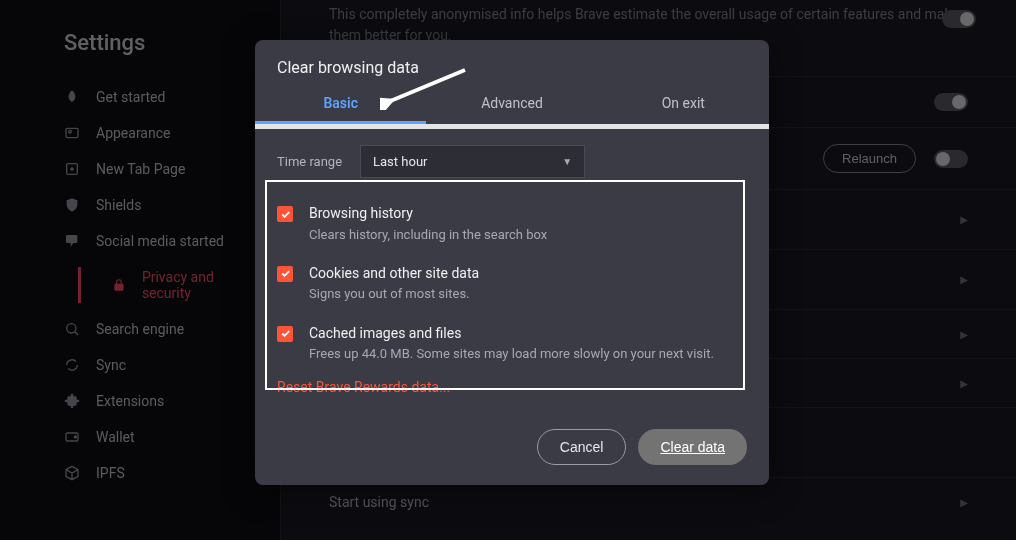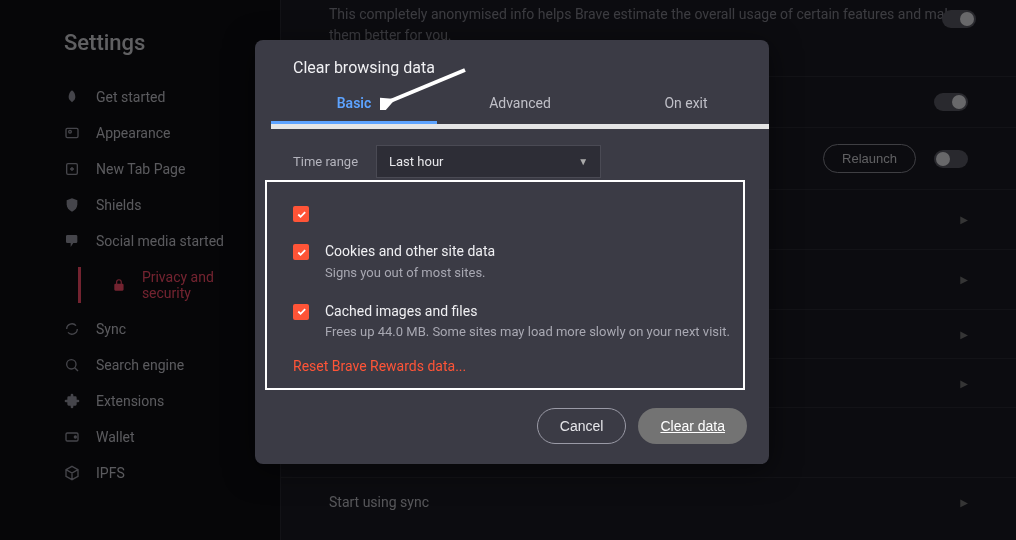--- a/index.html
+++ b/index.html
@@ -119,21 +119,20 @@
   .modal {
     position: absolute;
     left: 255px;
     top: 40px;
     width: 514px;
     background: #3b3b45;
     border-radius: 8px;
     z-index: 10;
     color: #e8e8ec;
     box-shadow: 0 6px 30px rgba(0,0,0,0.5);
-    padding-left: 16px;
   }
   .modal-title {
     padding: 18px 22px 10px 22px;
     font-size: 16px;
     color: #f0f0f3;
     font-weight: 400;
   }
   .tabs {
     display: flex;
     border-bottom: 5px solid #e5e5e5;
@@ -302,33 +301,33 @@
     <span class="side-icon">
         <svg viewBox="0 0 24 24" fill="currentColor">
           <path d="M7 10V7a5 5 0 0110 0v3h1a2 2 0 012 2v8a2 2 0 01-2 2H6a2 2 0 01-2-2v-8a2 2 0 012-2h1zm2 0h6V7a3 3 0 00-6 0v3z"></path>
         </svg>
       </span>
     <span>Privacy and security</span>
   </div>
   <div class="side-item">
     <span class="side-icon">
         <svg viewBox="0 0 24 24" fill="none" stroke="currentColor" stroke-width="2">
-          <path d="M4 12a8 8 0 0114-5M20 12a8 8 0 01-14 5"></path>
-        </svg>
-      </span>
-    <span>Sync</span>
-  </div>
-  <div class="side-item">
-    <span class="side-icon">
-        <svg viewBox="0 0 24 24" fill="none" stroke="currentColor" stroke-width="2">
           <circle cx="11" cy="11" r="7"></circle>
           <path d="M21 21l-5-5"></path>
         </svg>
       </span>
     <span>Search engine</span>
+  </div>
+  <div class="side-item">
+    <span class="side-icon">
+        <svg viewBox="0 0 24 24" fill="none" stroke="currentColor" stroke-width="2">
+          <path d="M4 12a8 8 0 0114-5M20 12a8 8 0 01-14 5"></path>
+        </svg>
+      </span>
+    <span>Sync</span>
   </div>
   <div class="side-item">
     <span class="side-icon">
         <svg viewBox="0 0 24 24" fill="currentColor">
           <path d="M10 3a2 2 0 014 0v2h3a2 2 0 012 2v3h2a2 2 0 010 4h-2v3a2 2 0 01-2 2h-3v2a2 2 0 01-4 0v-2H7a2 2 0 01-2-2v-3H3a2 2 0 010-4h2V7a2 2 0 012-2h3V3z"></path>
         </svg>
       </span>
     <span>Extensions</span>
   </div>
   <div class="side-item">
@@ -408,20 +407,24 @@
       <span class="caret">▼</span>
     </div>
   </div>
   <div class="opts">
     <div class="opt">
       <div class="chk">
           <svg viewBox="0 0 24 24" fill="none" stroke="#fff" stroke-width="4">
             <path d="M5 12l5 5L20 7"></path>
           </svg>
         </div>
+      <div>
+        <div class="opt-t">Browsing history</div>
+        <div class="opt-d">Clears history, including in the search box</div>
+      </div>
     </div>
     <div class="opt">
       <div class="chk">
           <svg viewBox="0 0 24 24" fill="none" stroke="#fff" stroke-width="4">
             <path d="M5 12l5 5L20 7"></path>
           </svg>
         </div>
       <div>
         <div class="opt-t">Cookies and other site data</div>
         <div class="opt-d">Signs you out of most sites.</div>

